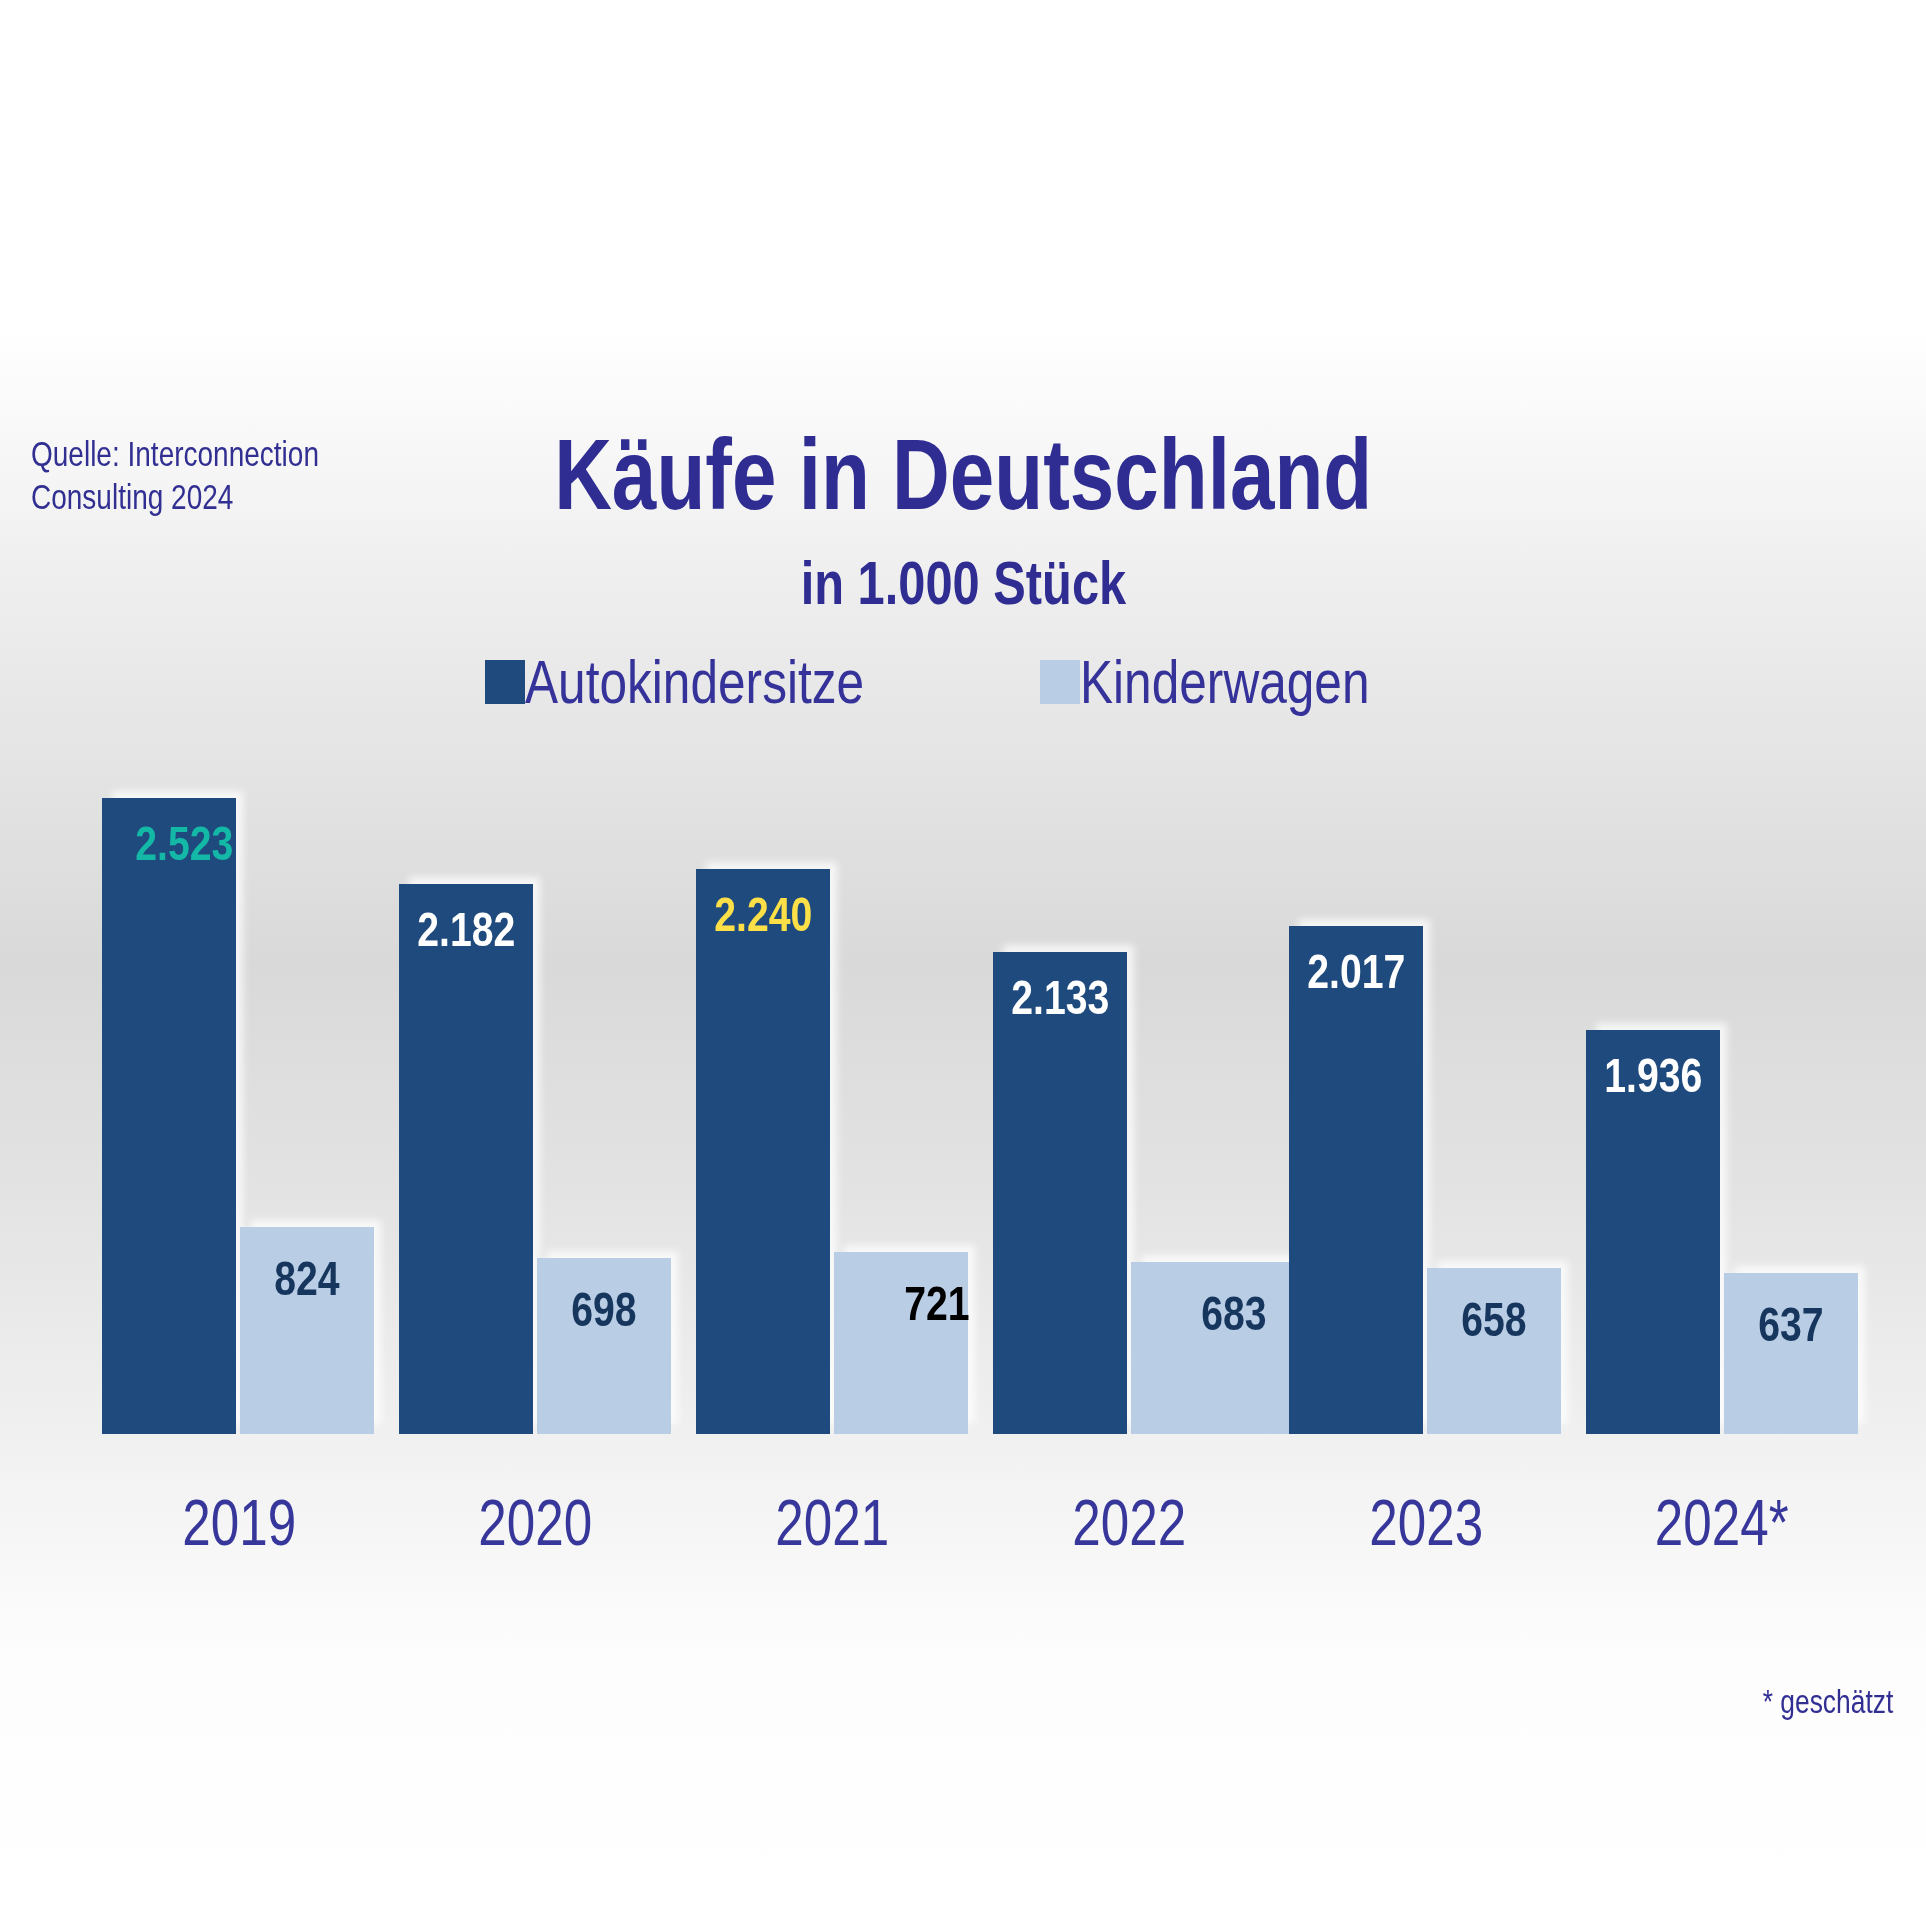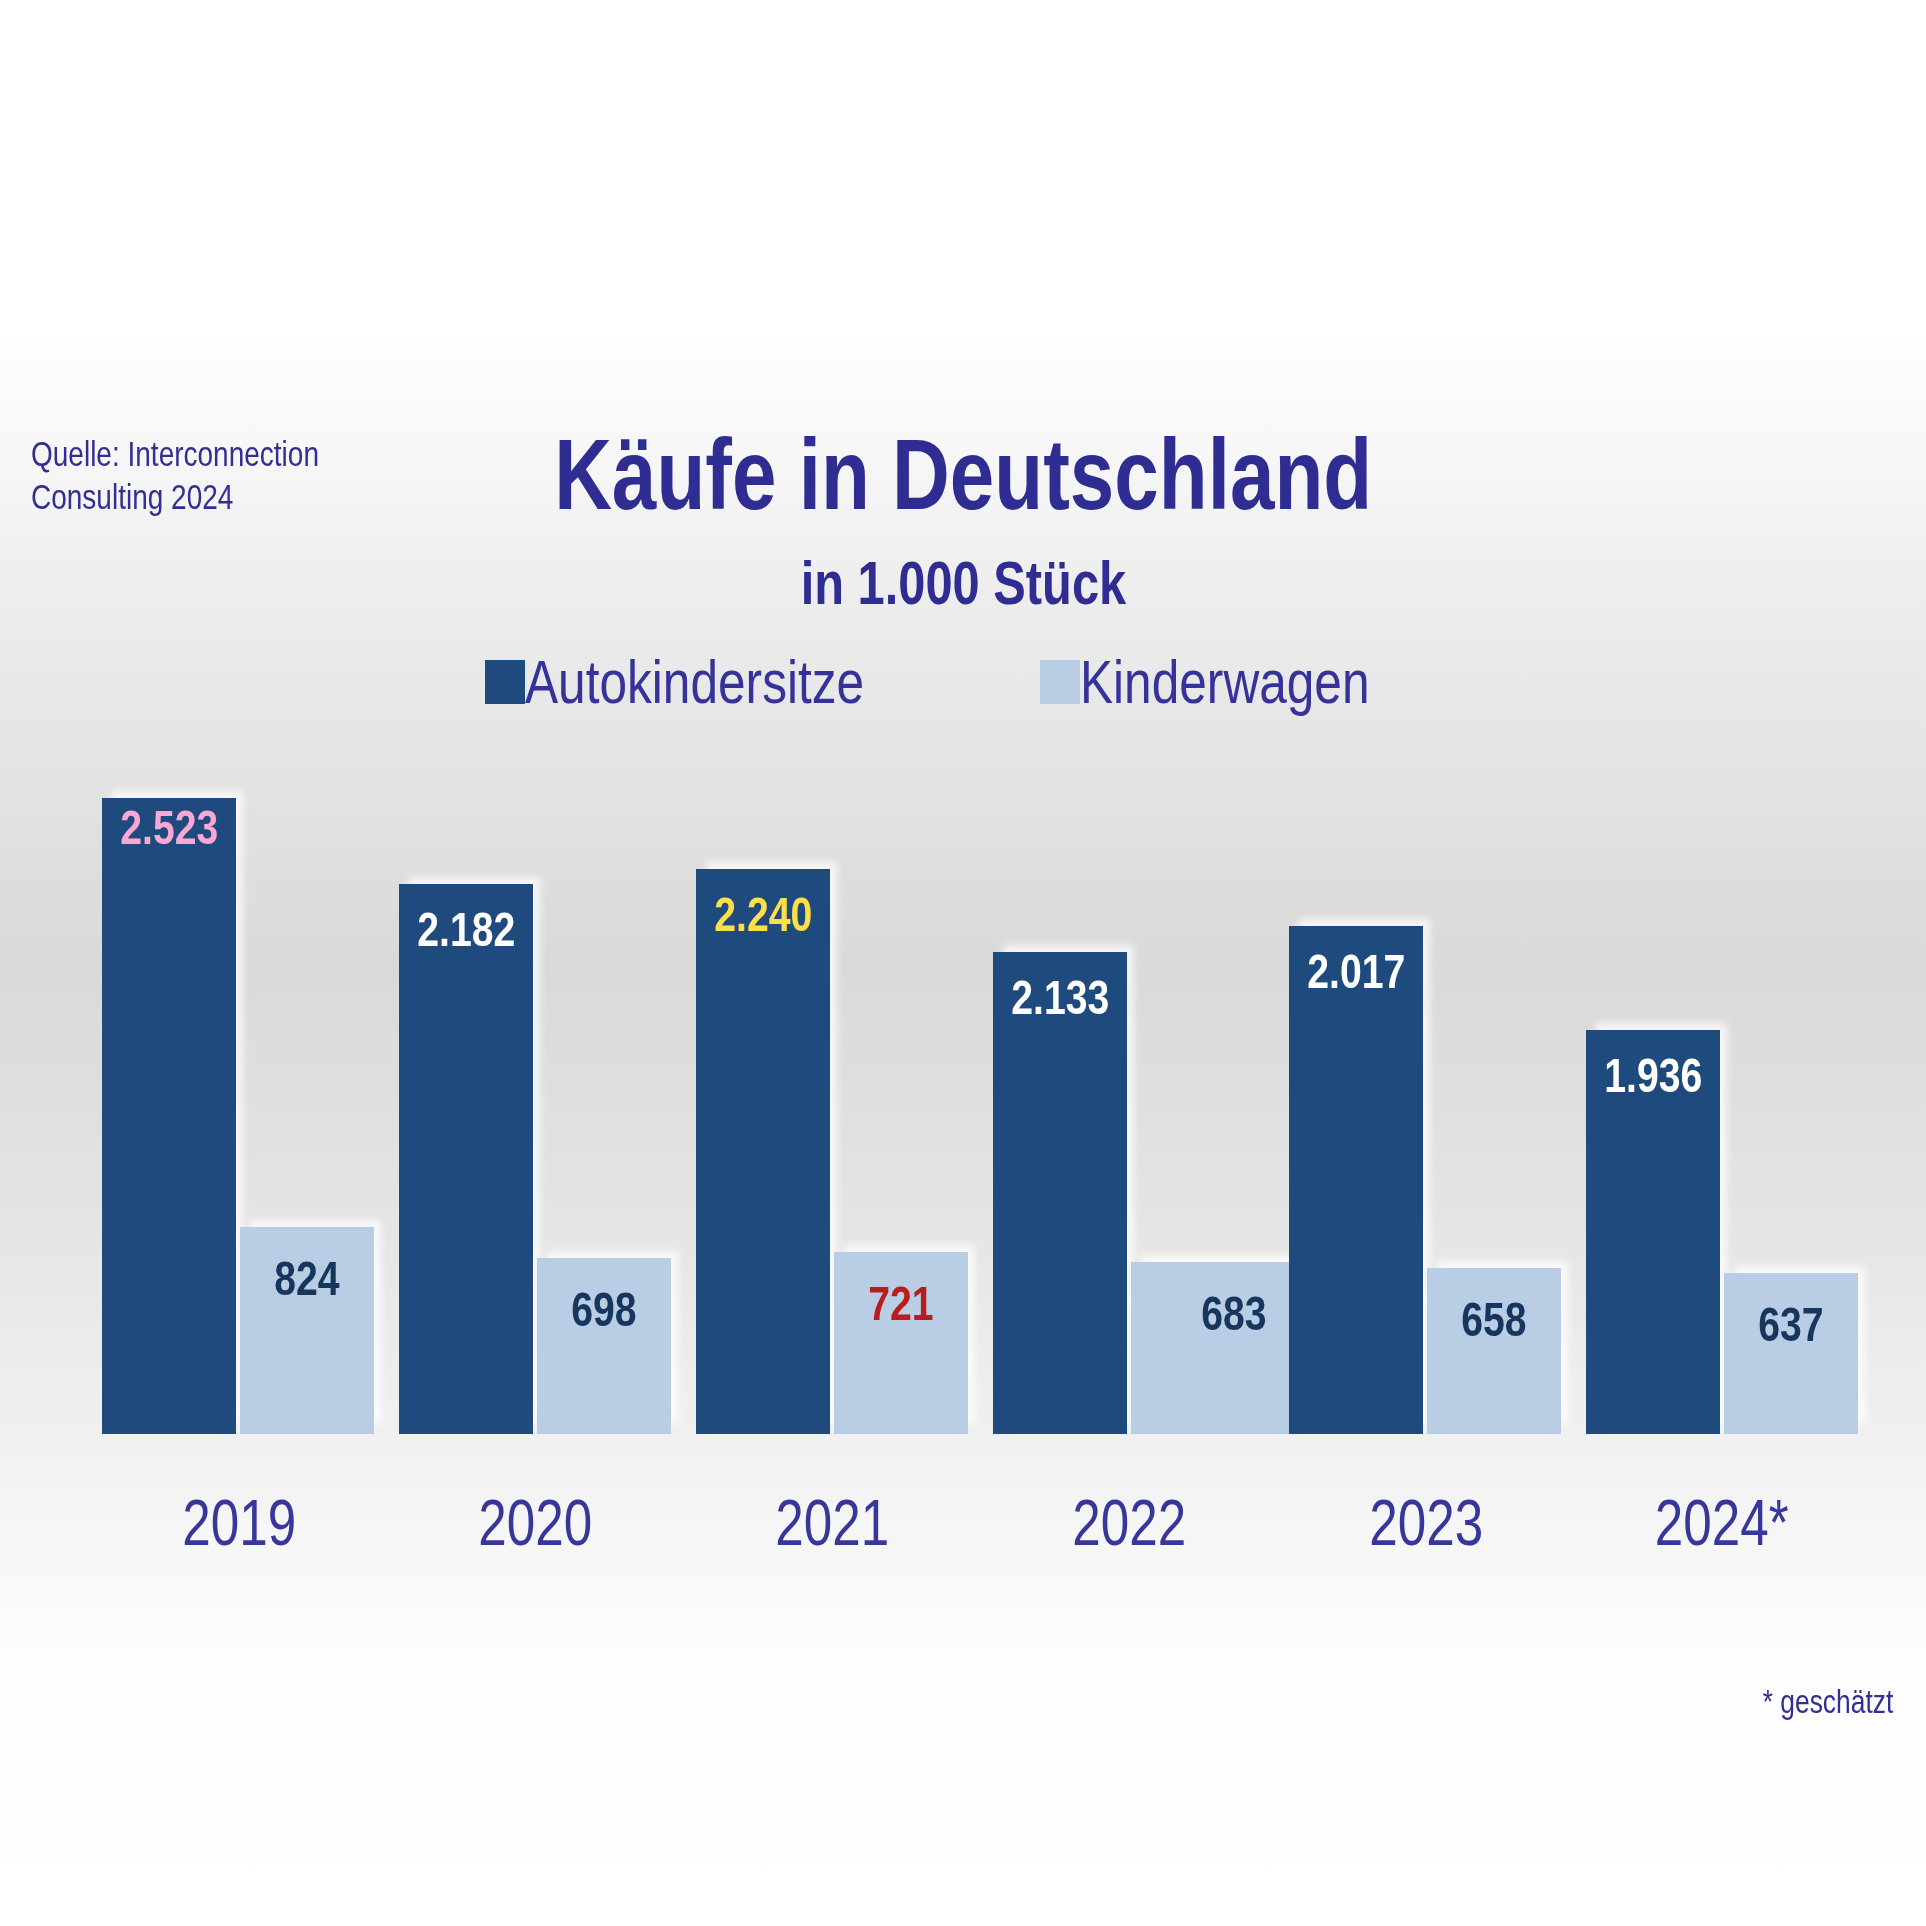--- a/index.html
+++ b/index.html
@@ -91,36 +91,36 @@
       <span class="legend-label narrow-left">Autokindersitze</span>
     </div>
     <div class="legend-item">
       <span class="legend-swatch" style="background: rgb(185, 205, 229);"></span>
       <span class="legend-label narrow-left">Kinderwagen</span>
     </div>
   </div>
 
   <div class="plot-area">
       <div class="bar" style="left: 102px; width: 134px; height: 636px; background: rgb(31, 74, 125);">
-        <div class="bar-value-label" style="top: 5px; color: #f9a8d4;"><span class="narrow">2.523</span></div>
+        <div class="bar-value-label" style="top: 21px; color: #14b8a6; padding-left: 15px;"><span class="narrow">2.523</span></div>
       </div>
       <div class="bar" style="left: 240px; width: 134px; height: 207px; background: rgb(185, 205, 229);">
         <div class="bar-value-label" style="top: 26.5px; color: rgb(23, 54, 93);"><span class="narrow">824</span></div>
       </div>
       <div class="bar" style="left: 399px; width: 134px; height: 550px; background: rgb(31, 74, 125);">
         <div class="bar-value-label" style="top: 21px; color: rgb(255, 255, 255);"><span class="narrow">2.182</span></div>
       </div>
       <div class="bar" style="left: 537px; width: 134px; height: 176px; background: rgb(185, 205, 229);">
         <div class="bar-value-label" style="top: 26.5px; color: rgb(23, 54, 93);"><span class="narrow">698</span></div>
       </div>
       <div class="bar" style="left: 696px; width: 134px; height: 565px; background: rgb(31, 74, 125);">
         <div class="bar-value-label" style="top: 21px; color: #fde047;"><span class="narrow">2.240</span></div>
       </div>
       <div class="bar" style="left: 834px; width: 134px; height: 182px; background: rgb(185, 205, 229);">
-        <div class="bar-value-label" style="top: 26.5px; color: #b91c1c;"><span class="narrow">721</span></div>
+        <div class="bar-value-label" style="top: 26.5px; color: #000000; padding-left: 36px;"><span class="narrow">721</span></div>
       </div>
       <div class="bar" style="left: 993px; width: 134px; height: 482px; background: rgb(31, 74, 125);">
         <div class="bar-value-label" style="top: 21px; color: rgb(255, 255, 255);"><span class="narrow">2.133</span></div>
       </div>
       <div class="bar" style="left: 1131px; width: 158px; height: 172px; background: rgb(185, 205, 229); padding-left: 48px;">
         <div class="bar-value-label" style="top: 26.5px; color: rgb(23, 54, 93);"><span class="narrow">683</span></div>
       </div>
       <div class="bar" style="left: 1289px; width: 134px; height: 508px; background: rgb(31, 74, 125);">
         <div class="bar-value-label" style="top: 21px; color: rgb(255, 255, 255);"><span class="narrow">2.017</span></div>
       </div>

